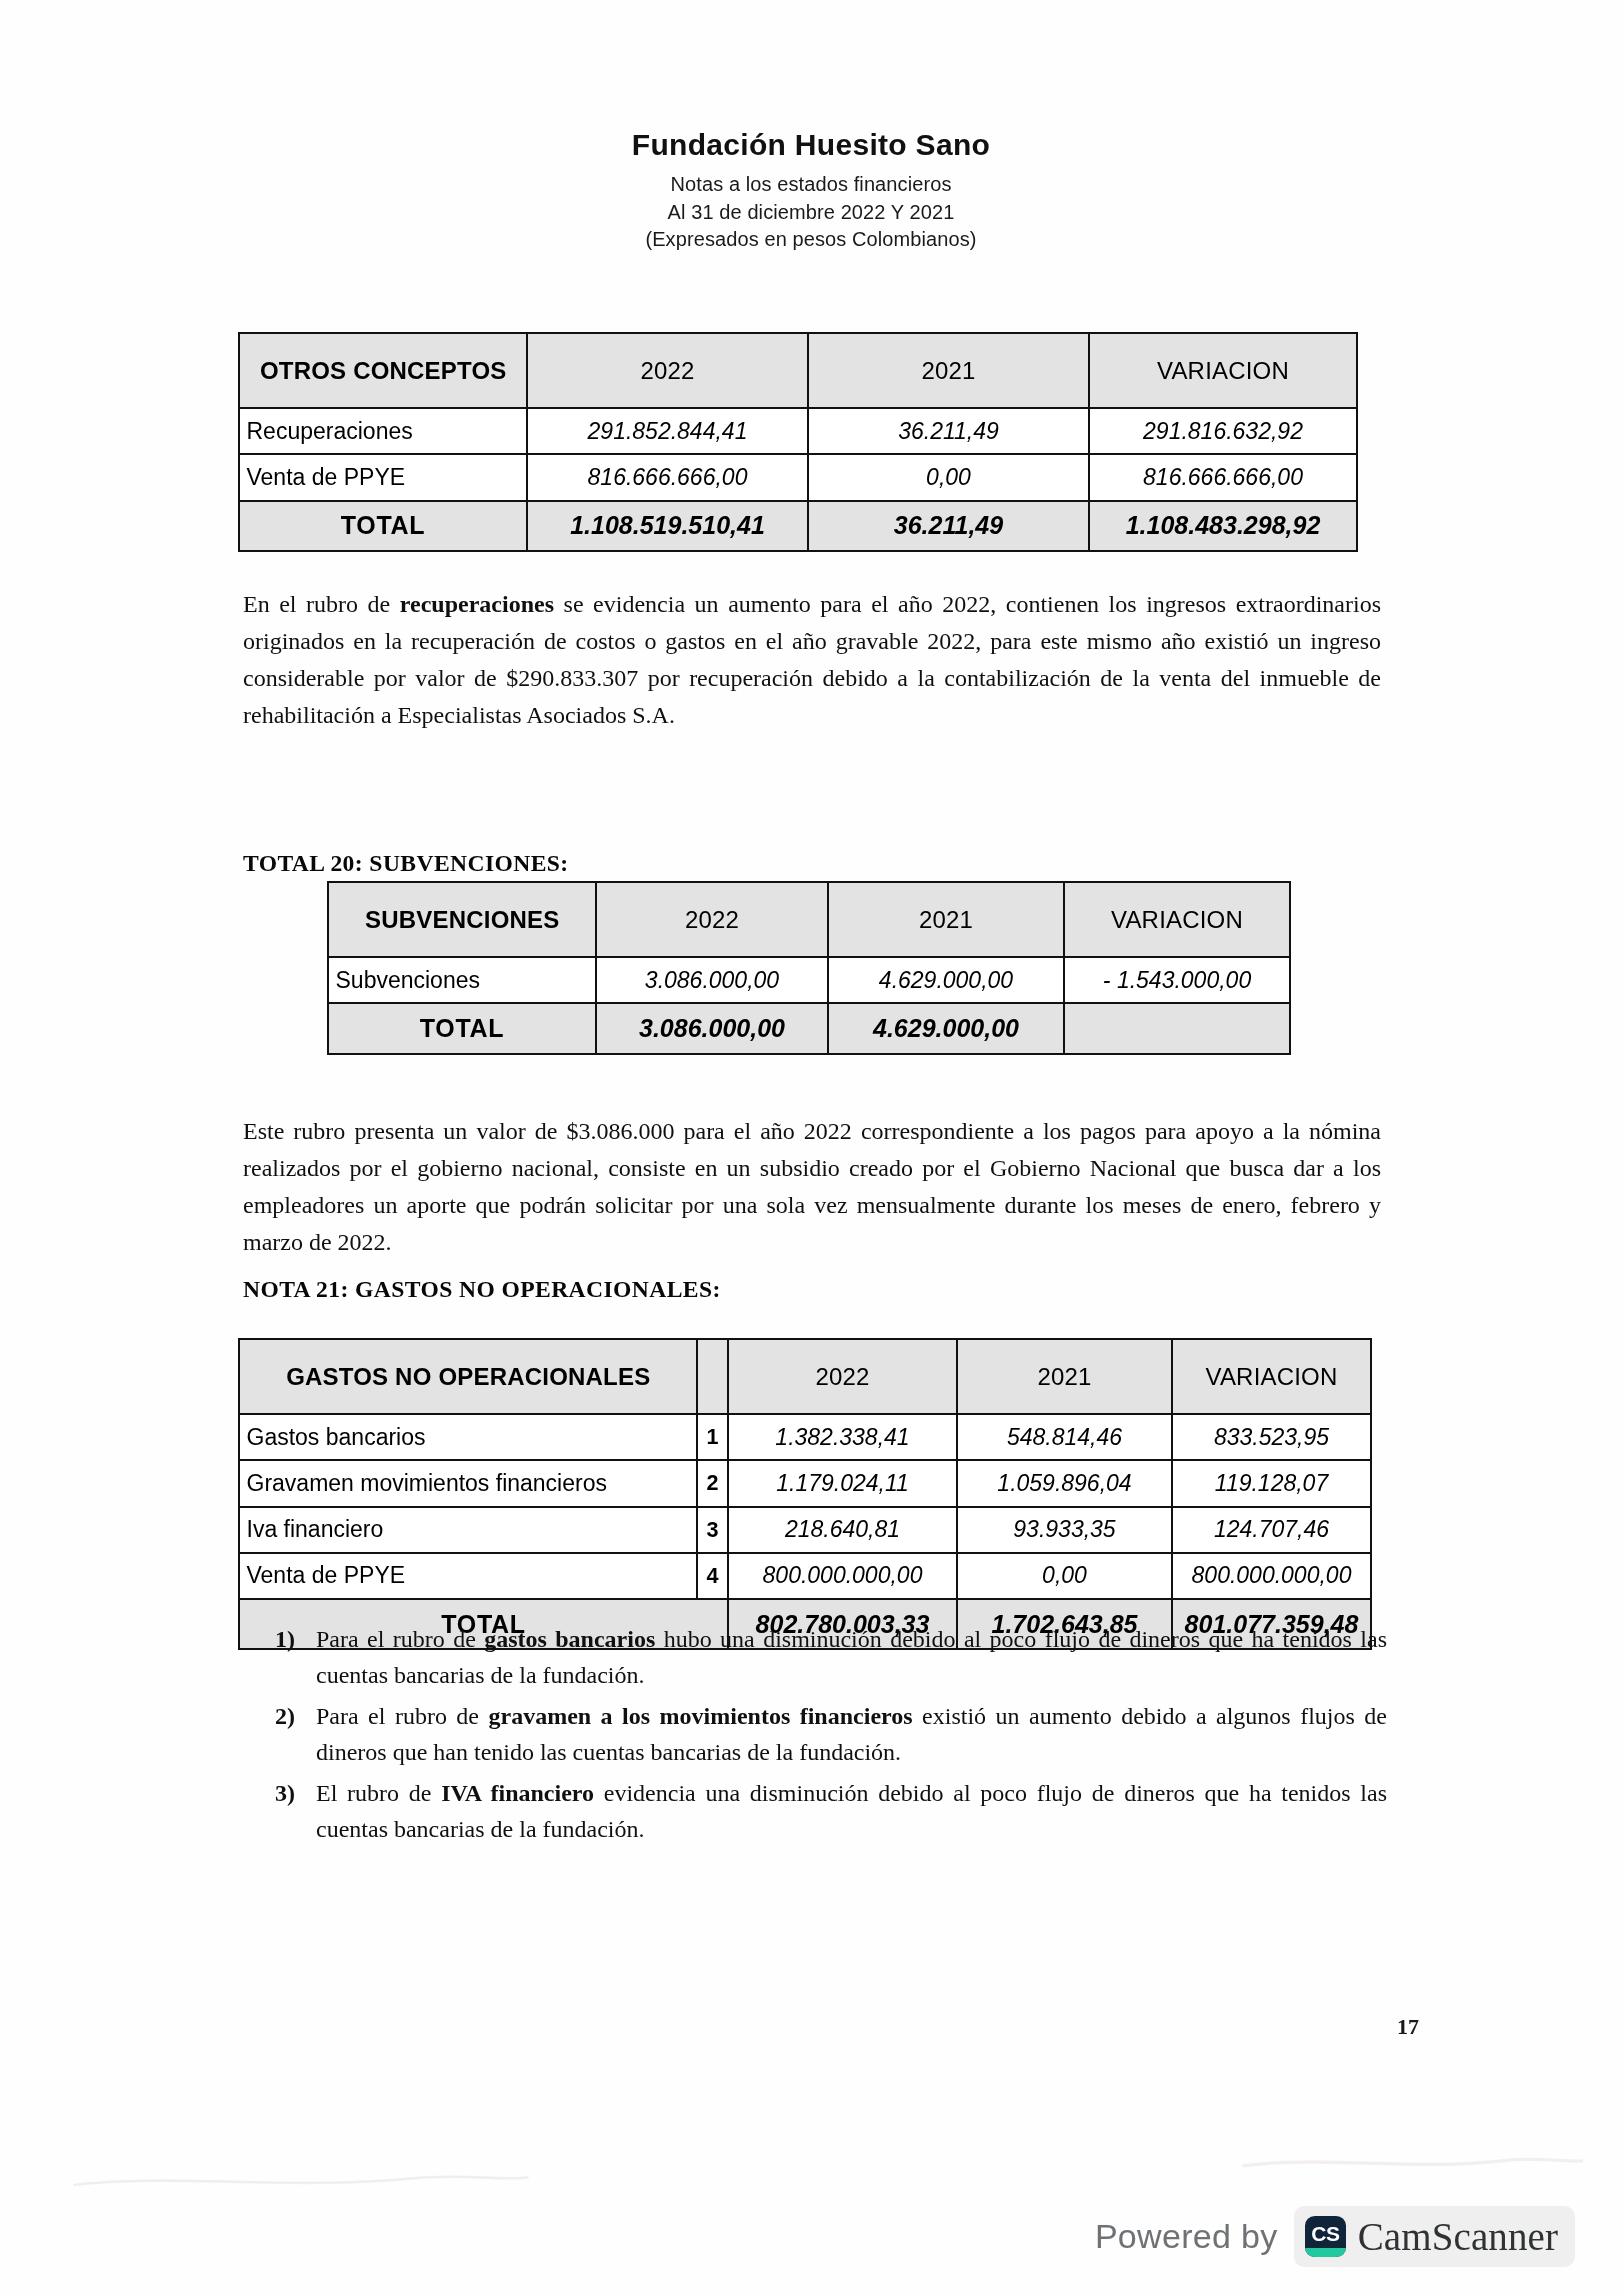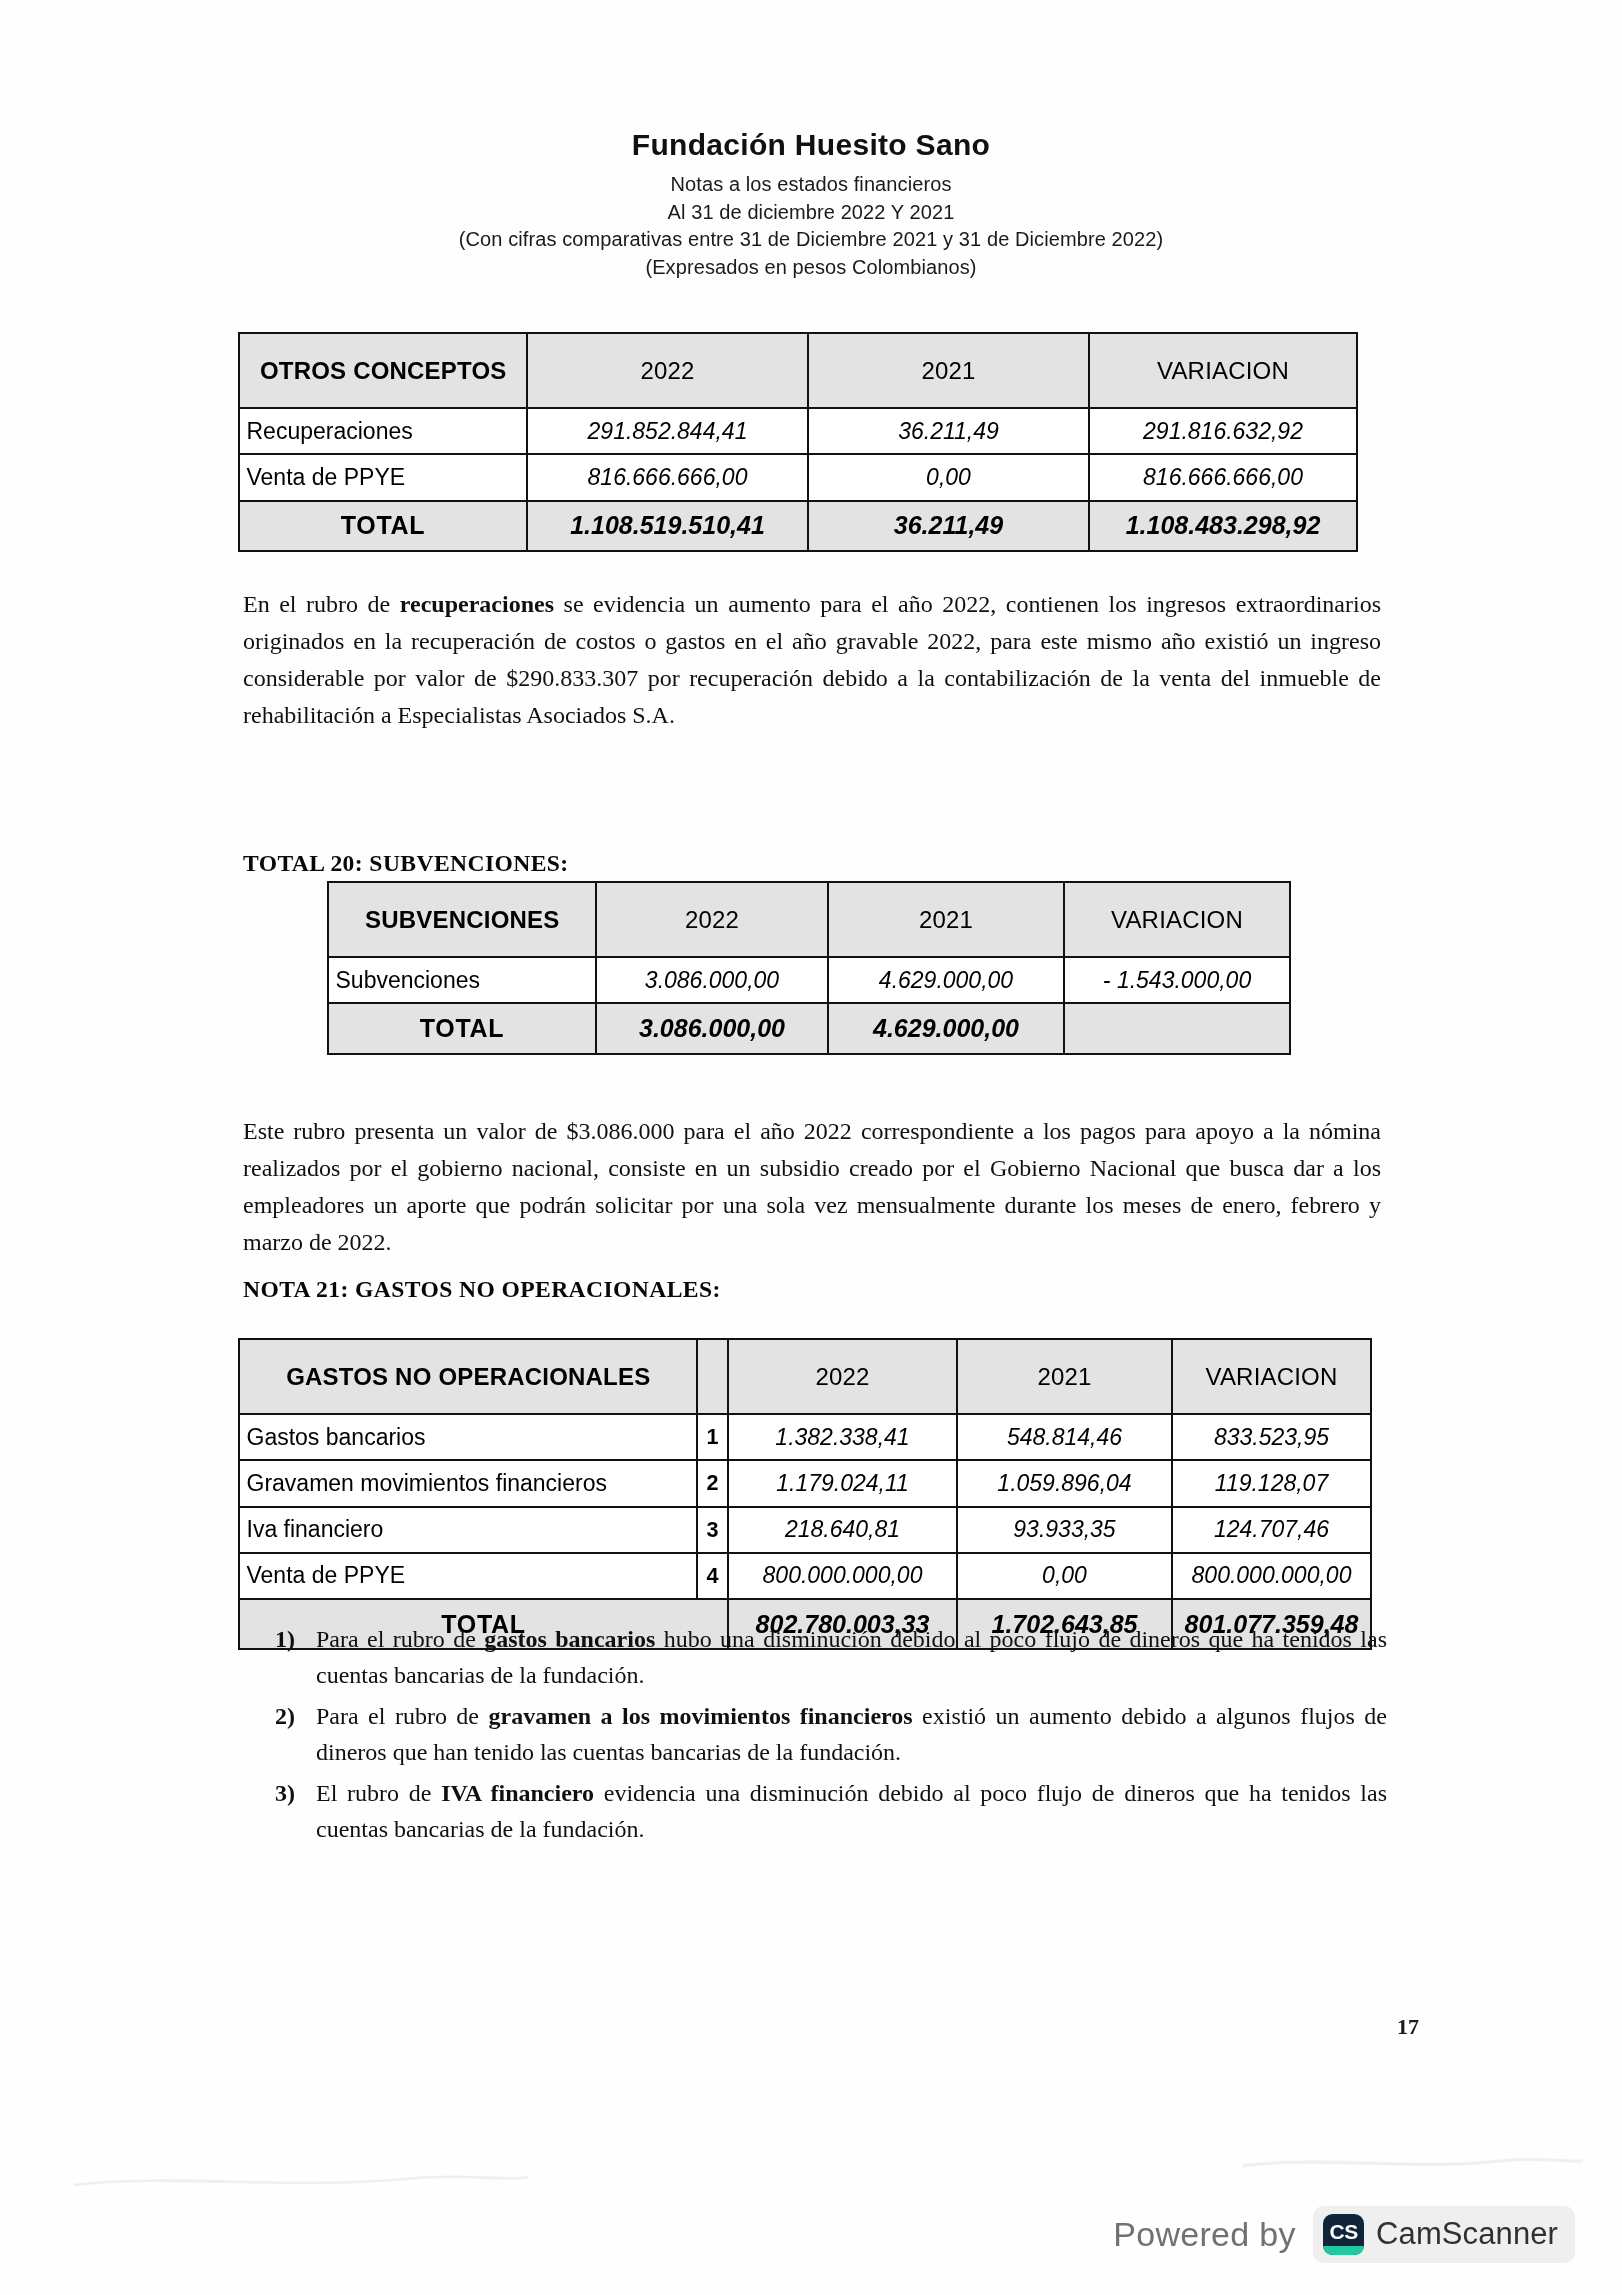--- a/index.html
+++ b/index.html
@@ -202,43 +202,42 @@
     letter-spacing: -0.3px;
     margin-top: -4.6px;
   }
   .cs-icon .cs-bar {
     position: absolute;
     left: 0; right: 0; bottom: 0;
     height: 8.5px;
     background: #21c8a0;
   }
   .cs-name {
-    font-family: Liberation Sans, sans-serif;
-    font-size: 31px;
+    font-family: Liberation Serif, serif;
+    font-size: 39px;
     color: #2f3234;
     letter-spacing: 0.1px;
   }
 
   
   .smudge {
     position: absolute;
     pointer-events: none;
     opacity: 0.33;
   }
 </style>
 </head>
 <body>
 
 <div class="page">
 
   <div class="doc-header">
     <div class="doc-title">Fundación Huesito Sano</div>
     <div class="doc-sub">Notas a los estados financieros</div>
     <div class="doc-sub">Al 31 de diciembre 2022 Y 2021</div>
-    <div class="doc-sub">(Con cifras comparativas entre 31 de Diciembre 2021 y 31 de Diciembre 2022)</div>
     <div class="doc-sub">(Expresados en pesos Colombianos)</div>
   </div>
 
   <table class="fin-table" style="top:332px; left:238px; width:1119px;">
     <colgroup>
       <col style="width:288px">
       <col style="width:281px">
       <col style="width:281px">
       <col style="width:268px">
     </colgroup>

